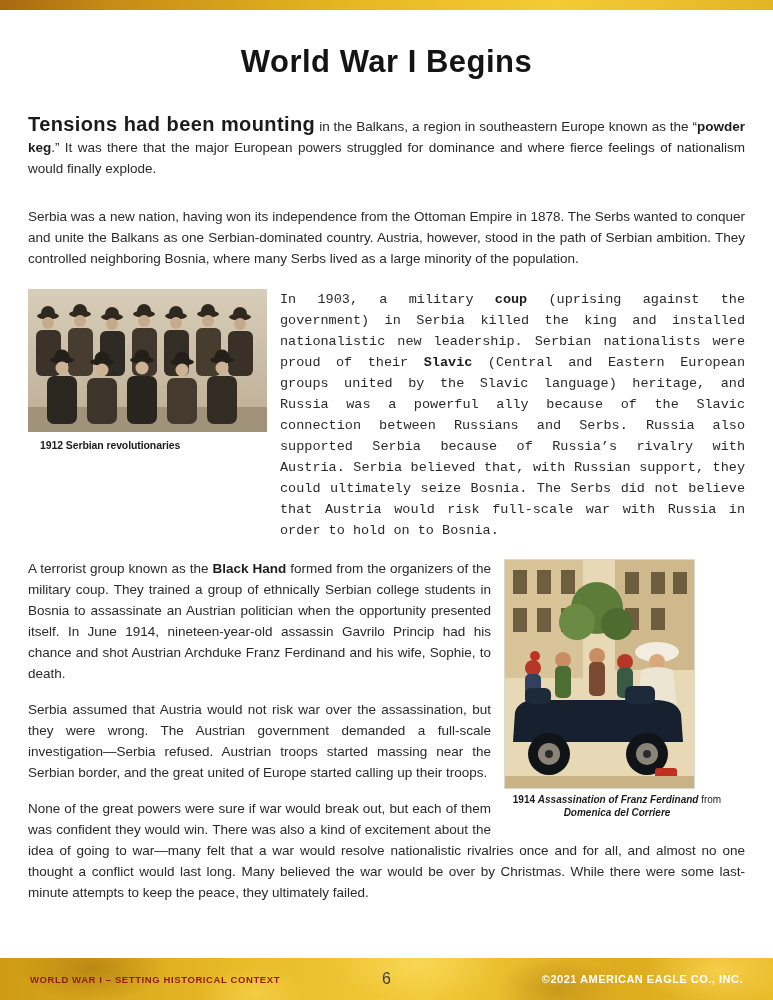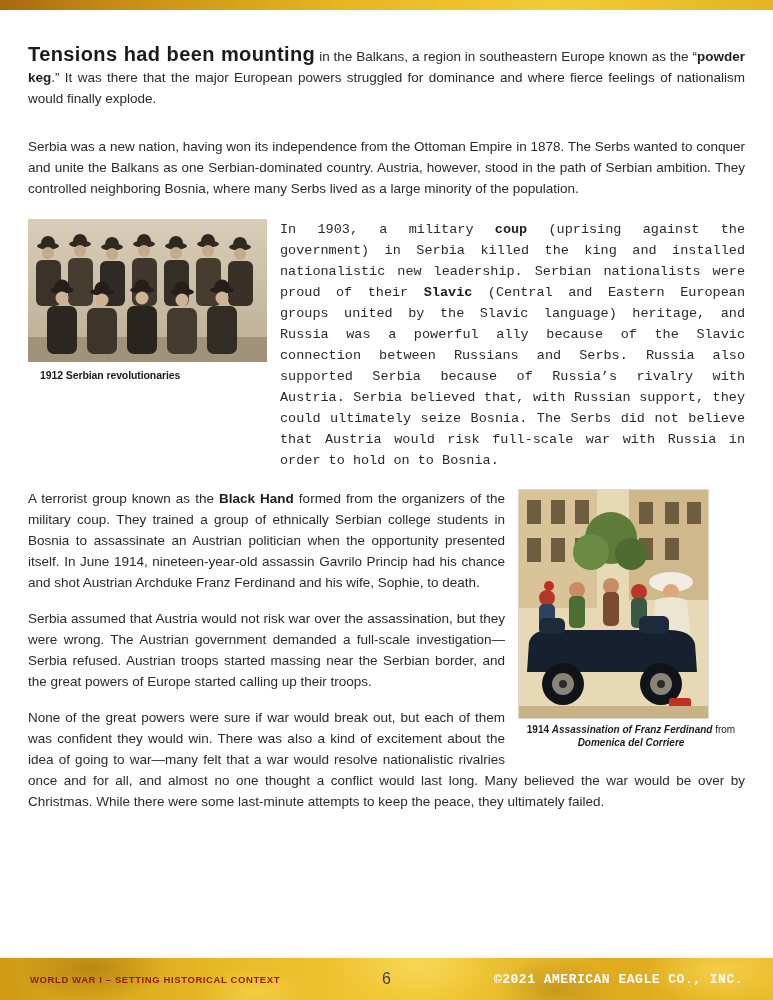--- a/index.html
+++ b/index.html
@@ -64,21 +64,21 @@
     color: #1c1c1c;
     text-align: left;
     margin-left: 12px;
   }
   .flow { flex: 1; font-family: Liberation Mono, monospace; }
   .row-b { margin-top: 17px; }
   .row-b::after { content: ""; display: block; clear: both; }
   .figure-illustration {
     float: right;
     width: 224px;
-    margin: 2px 2px 8px 14px;
+    margin: 2px 16px 8px 14px;
   }
   .illustration {
     width: 189px; height: 228px;
     background: #e6d7b4;
     box-shadow: 0 0 0 1px rgba(120,100,60,0.25);
   }
   .illustration svg { display: block; }
   .caption-center {
     margin-top: 6px;
     font-size: 10px;
@@ -113,33 +113,33 @@
   }
   .f-page {
     position: absolute;
     left: 50%;
     transform: translateX(-50%);
     font-size: 16px;
     color: #3c3c3c;
   }
   .f-right {
     margin-left: auto;
-    font-size: 13px;
+    font-size: 11px;
     font-weight: bold;
     letter-spacing: 0.5px;
     color: #ffffff;
-    font-family: Liberation Mono, monospace;
   }
 </style>
 </head>
 <body>
 
 <div class="page">
   <div class="top-bar"></div>
 
+  <h1 class="title">World War I Begins</h1>
 
   <div class="content">
 
     <p class="para intro"><span class="lead">Tensions had been mounting</span><span> in the Balkans, a region in southeastern Europe known as the “</span><b>powder keg</b><span>.” It was there that the major European powers struggled for dominance and where fierce feelings of nationalism would finally explode.</span></p>
 
     <p class="para p2">Serbia was a new nation, having won its independence from the Ottoman Empire in 1878. The Serbs wanted to conquer and unite the Balkans as one Serbian-dominated country. Austria, however, stood in the path of Serbian ambition. They controlled neighboring Bosnia, where many Serbs lived as a large minority of the population.</p>
 
     <div class="row-a">
       <figure class="figure-photo">
         <div class="photo">
@@ -276,21 +276,21 @@
             <circle cx="30" cy="96" r="5" fill="#c03020"></circle>
             <rect x="0" y="214" width="189" height="14" fill="#cdb férf88c" opacity="0"></rect>
             <rect x="0" y="216" width="189" height="12" fill="#c9b285"></rect>
           </svg>
         </div>
         <figcaption class="caption-center"><b>1914 </b><b class="it">Assassination of Franz Ferdinand</b><span class="rg"> from </span><b class="it">Domenica del Corriere</b></figcaption>
       </figure>
 
       <p class="para pb"><span>A terrorist group known as the </span><b>Black Hand</b><span> formed from the organizers of the military coup. They trained a group of ethnically Serbian college students in Bosnia to assassinate an Austrian politician when the opportunity presented itself. In June 1914, nineteen-year-old assassin Gavrilo Princip had his chance and shot Austrian Archduke Franz Ferdinand and his wife, Sophie, to death.</span></p>
 
-      <p class="para pb">Serbia assumed that Austria would not risk war over the assassination, but they were wrong. The Austrian government demanded a full-scale investigation—Serbia refused. Austrian troops started massing near the Serbian border, and the great powers of Europe started calling up their troops.</p>
+      <p class="para pb">Serbia assumed that Austria would not risk war over the assassination, but they were wrong. The Austrian government demanded a full-scale investigation—Serbia refused. Austrian troops started massing near the Serbian border, and the great united of Europe started calling up their troops.</p>
 
       <p class="para">None of the great powers were sure if war would break out, but each of them was confident they would win. There was also a kind of excitement about the idea of going to war—many felt that a war would resolve nationalistic rivalries once and for all, and almost no one thought a conflict would last long. Many believed the war would be over by Christmas. While there were some last-minute attempts to keep the peace, they ultimately failed.</p>
     </div>
 
   </div>
 
   <footer class="footer">
     <span class="f-left">WORLD WAR I – SETTING HISTORICAL CONTEXT</span>
     <span class="f-page">6</span>
     <span class="f-right">©2021 AMERICAN EAGLE CO., INC.</span>

